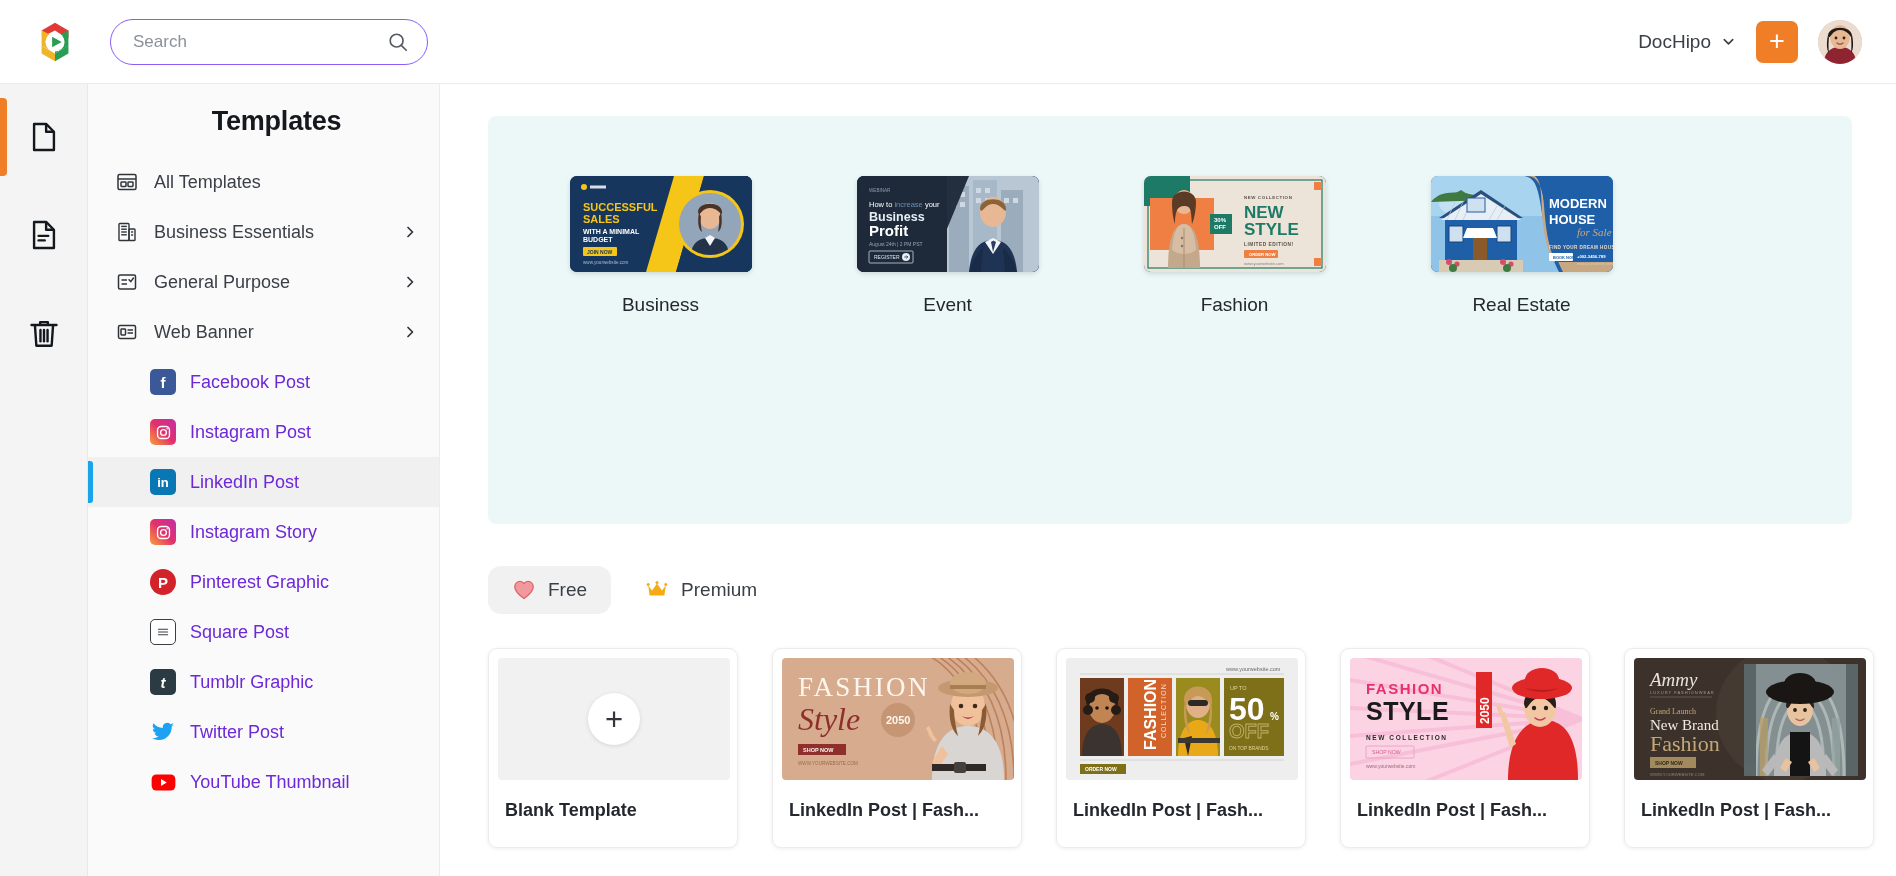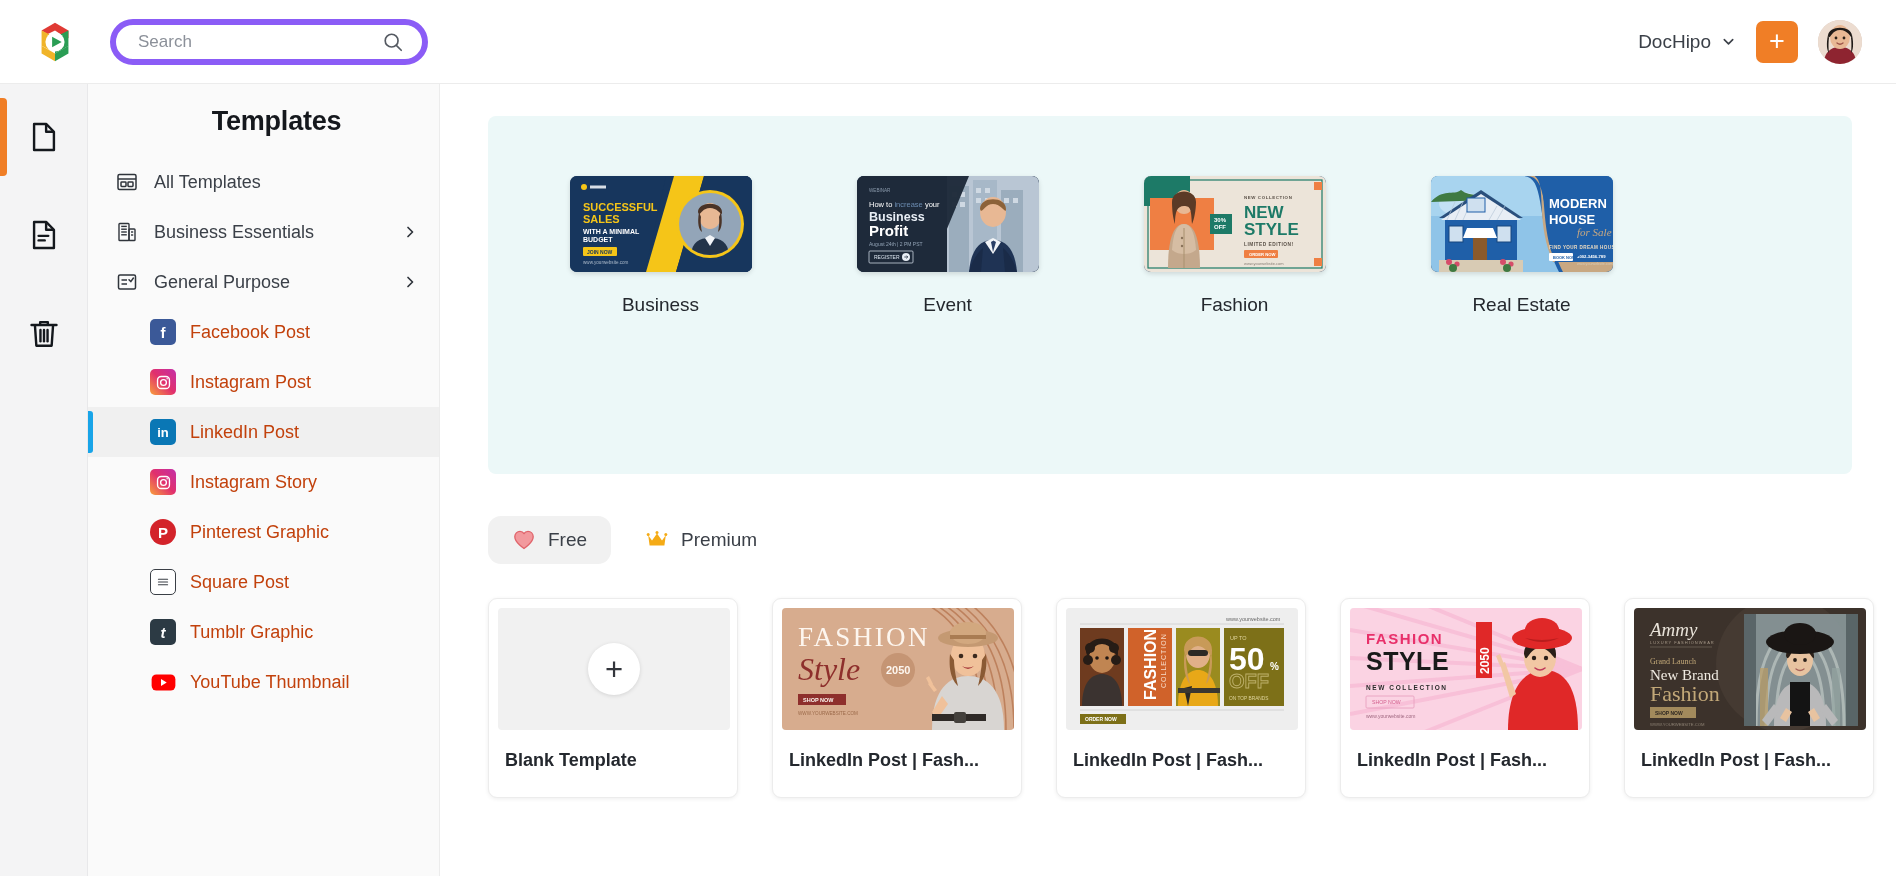--- a/index.html
+++ b/index.html
@@ -21,21 +21,21 @@
     border-bottom: 1px solid #ececec;
     padding: 0 34px 0 22px;
     position: relative; z-index: 10;
   }
   .logo-wrap { width: 66px; display: flex; align-items: center; justify-content: center; }
   .logo { width: 46px; height: 46px; }
 
   .search-box {
     margin-left: 22px;
     width: 318px; height: 46px;
-    border: 6px solid #8b5cf6;
+    border: 1px solid #8b5cf6;
     border-radius: 24px;
     display: flex; align-items: center;
     padding: 0 18px 0 22px;
     background: #fff;
   }
   .search-input {
     flex: 1; border: none; outline: none;
     font-family: "Liberation Sans", sans-serif;
     font-size: 17px; color: #4a4f57; background: transparent;
   }
@@ -120,38 +120,38 @@
   .sub-item.active::before {
     content: ""; position: absolute; left: 0; top: 4px; bottom: 4px;
     width: 5px; background: #18a4e8; border-radius: 0 3px 3px 0;
   }
   .brand-icon {
     width: 26px; height: 26px; flex: 0 0 26px;
     border-radius: 5px; display: flex; align-items: center; justify-content: center;
     font-size: 15px; font-weight: bold; color: #fff;
     font-family: "Liberation Sans", sans-serif; line-height: 1;
   }
-  .sub-label { margin-left: 14px; font-size: 18px; color: #c2410c; white-space: nowrap; }
+  .sub-label { margin-left: 14px; font-size: 18px; color: #6d28d9; white-space: nowrap; }
 
   
   .main {
     flex: 1; min-width: 0;
     background: #fff;
     padding: 32px 44px 0 48px;
     overflow: hidden; position: relative;
   }
   .page-title {
     font-size: 27px; font-weight: bold; color: #15181d;
     margin-bottom: 25px; letter-spacing: -0.2px;
   }
 
   .cat-panel {
     background: #ecf8f8;
     border-radius: 8px;
-    height: 358px;
+    height: 408px;
     padding: 60px 0 8px 0;
     display: flex;
     position: relative;
   }
   .cat-card {
     width: 265px; margin-left: 22px;
     display: flex; flex-direction: column; align-items: center;
     cursor: pointer;
   }
   .cat-card:first-child { margin-left: 40px; }
@@ -335,20 +335,34 @@
               <line x1="5.5" y1="13" x2="11" y2="13"></line>
             <polyline points="13,8.7 14.8,10.6 17.4,7" stroke-linecap="round" stroke-linejoin="round"></polyline>
           </svg>
         </span>
         <span class="nav-label">General Purpose</span>
         <svg class="nav-arrow" viewBox="0 0 14 14" fill="none" stroke="#2f343b" stroke-width="1.7">
           <polyline points="5,2.5 9.5,7 5,11.5" stroke-linecap="round" stroke-linejoin="round"></polyline>
         </svg>
       </div>
 
+      <div class="nav-item">
+        <span class="nav-icon">
+          <svg viewBox="0 0 22 22" fill="none" stroke="#2f343b" stroke-width="1.5">
+            <rect x="2.5" y="4.5" width="17" height="13" rx="1.4"></rect>
+            <rect x="5" y="8" width="4.5" height="6" rx="0.7"></rect>
+            <line x1="11.5" y1="9" x2="17" y2="9"></line>
+              <line x1="11.5" y1="12" x2="17" y2="12"></line>
+          </svg>
+        </span>
+        <span class="nav-label">Web Banner</span>
+        <svg class="nav-arrow" viewBox="0 0 14 14" fill="none" stroke="#2f343b" stroke-width="1.7">
+          <polyline points="5,2.5 9.5,7 5,11.5" stroke-linecap="round" stroke-linejoin="round"></polyline>
+        </svg>
+      </div>
 
 
       <div class="sub-item">
         <span class="brand-icon" style="background:#3b5998">f</span>
         <span class="sub-label">Facebook Post</span>
       </div>
       <div class="sub-item">
         <span class="brand-icon" style="background:linear-gradient(45deg,#f9a13b,#e1306c,#c42fa8)">
           <svg viewBox="0 0 20 20" fill="none" stroke="#fff" stroke-width="1.6" style="width:17px;height:17px">
             <rect x="3" y="3" width="14" height="14" rx="4.2"></rect>
@@ -382,20 +396,28 @@
             <line x1="3.5" y1="6" x2="16.5" y2="6" stroke-linecap="round"></line>
             <line x1="3.5" y1="10" x2="16.5" y2="10" stroke-linecap="round"></line>
             <line x1="3.5" y1="14" x2="16.5" y2="14" stroke-linecap="round"></line>
           </svg>
         </span>
         <span class="sub-label">Square Post</span>
       </div>
       <div class="sub-item">
         <span class="brand-icon" style="background:#2c3a44;font-style:italic">t</span>
         <span class="sub-label">Tumblr Graphic</span>
+      </div>
+      <div class="sub-item">
+        <span class="brand-icon" style="background:transparent">
+          <svg viewBox="0 0 24 24" fill="#1da1f2" style="width:24px;height:24px">
+            <path d="M23 4.9a9 9 0 0 1-2.6.7 4.5 4.5 0 0 0 2-2.5 9 9 0 0 1-2.9 1.1A4.5 4.5 0 0 0 11.8 8a12.8 12.8 0 0 1-9.3-4.7 4.5 4.5 0 0 0 1.4 6 4.4 4.4 0 0 1-2-.6 4.5 4.5 0 0 0 3.6 4.4 4.6 4.6 0 0 1-2 .1 4.5 4.5 0 0 0 4.2 3.1A9 9 0 0 1 1 18.2 12.7 12.7 0 0 0 7.9 20c8.3 0 12.8-6.9 12.8-12.8v-.6A9 9 0 0 0 23 4.9z"></path>
+          </svg>
+        </span>
+        <span class="sub-label">Twitter Post</span>
       </div>
       <div class="sub-item">
         <span class="brand-icon" style="background:transparent">
           <svg viewBox="0 0 26 20" style="width:25px;height:19px">
             <rect x="0.5" y="1.5" width="25" height="17" rx="5" fill="#ff0000"></rect>
             <path d="M10.4 6.2 L16.4 10 L10.4 13.8 Z" fill="#fff"></path>
           </svg>
         </span>
         <span class="sub-label">YouTube Thumbnail</span>
       </div>

